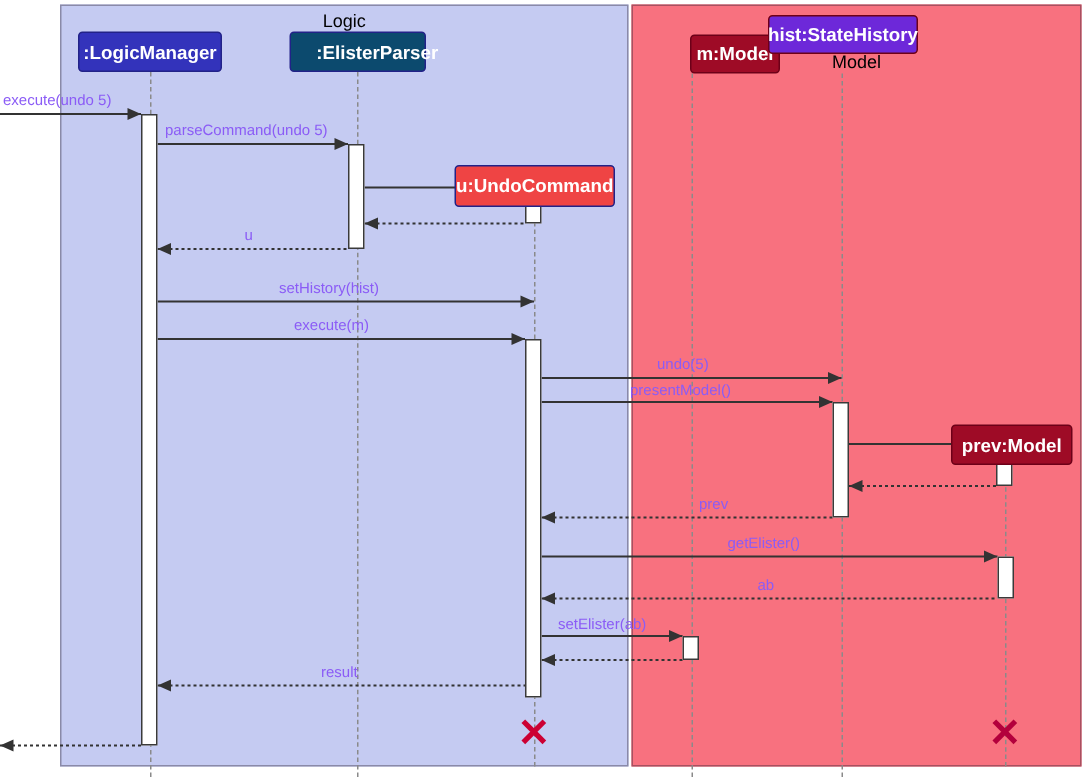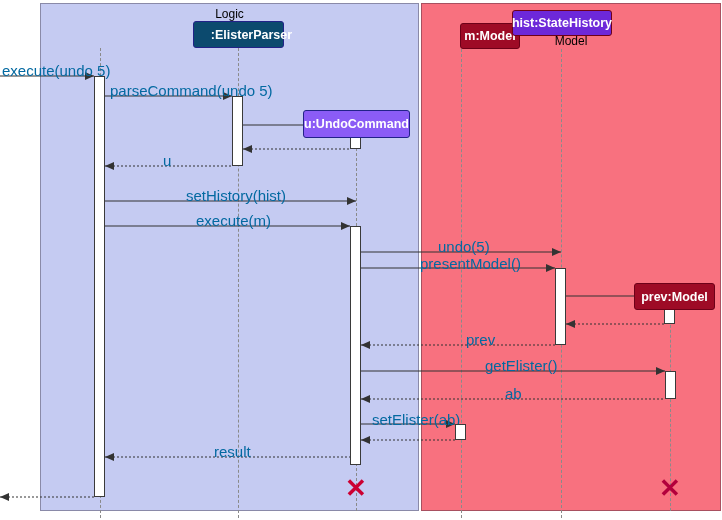--- a/index.html
+++ b/index.html
@@ -6,21 +6,21 @@
   body{width:722px;height:520px;position:relative;overflow:hidden;
        font-family:"Liberation Sans",sans-serif;}
   #canvas{position:absolute;left:0;top:0;width:722px;height:520px;}
   .panel{position:absolute;box-sizing:border-box;}
   .panel-title{position:absolute;text-align:center;font-size:12px;color:#000;}
   .lifeline{position:absolute;width:0;border-left:1px dashed #8a8a8a;}
   .obj-box{position:absolute;box-sizing:border-box;display:flex;align-items:center;
            justify-content:center;color:#ffffff;font-size:12.5px;font-weight:bold;
            border-radius:3px;white-space:nowrap;}
   .act{position:absolute;box-sizing:border-box;background:#ffffff;border:1px solid #3a3a3a;}
-  .msg-label{position:absolute;font-size:15px;color:#0369a1;white-space:nowrap;}
+  .msg-label{position:absolute;font-size:10px;color:#8b5cf6;white-space:nowrap;}
   .xmark{position:absolute;font-size:26px;font-weight:bold;line-height:1;
          font-family:"Liberation Sans",sans-serif;}
 </style>
 </head>
 <body>
 
 <div id="canvas">
     <div class="panel" style="left: 40px; top: 3px; width: 379px; height: 508px; background: rgb(197, 203, 242); border: 1px solid rgb(138, 138, 168);"></div>
     <div class="panel-title" style="left: 40px; top: 7px; width: 379px;">Logic</div>
     <div class="panel" style="left: 421px; top: 3px; width: 300px; height: 508px; background: rgb(248, 113, 127); border: 1px solid rgb(168, 80, 96);"></div>
@@ -118,20 +118,21 @@
     <div class="msg-label" style="left: 372px; top: 411px;">setElister(ab)</div>
     <div class="msg-label" style="left: 214px; top: 443px;">result</div>
     <div class="act" style="left: 94px; top: 76px; width: 11px; height: 421px;"></div>
     <div class="act" style="left: 232px; top: 96px; width: 11px; height: 70px;"></div>
     <div class="act" style="left: 350px; top: 125px; width: 11px; height: 24px;"></div>
     <div class="act" style="left: 350px; top: 226px; width: 11px; height: 239px;"></div>
     <div class="act" style="left: 555px; top: 268px; width: 11px; height: 77px;"></div>
     <div class="act" style="left: 664px; top: 296px; width: 11px; height: 28px;"></div>
     <div class="act" style="left: 665px; top: 371px; width: 11px; height: 28px;"></div>
     <div class="act" style="left: 455px; top: 424px; width: 11px; height: 16px;"></div>
+    <div class="obj-box" style="left: 52px; top: 21px; width: 96px; height: 27px; background: rgb(51, 51, 187); border: 1px solid rgb(34, 34, 136);">:LogicManager</div>
     <div class="obj-box" style="left: 193px; top: 21px; width: 91px; height: 27px; background: #0c4a6e; border: 1px solid rgb(34, 34, 136); padding-left: 26px;">:ElisterParser</div>
-    <div class="obj-box" style="left: 303px; top: 110px; width: 107px; height: 28px; background: #8b5cf6; border: 1px solid rgb(34, 34, 136);">u:UndoCommand</div>
+    <div class="obj-box" style="left: 303px; top: 110px; width: 107px; height: 28px; background: #ef4444; border: 1px solid rgb(34, 34, 136);">u:UndoCommand</div>
     <div class="obj-box" style="left: 432px; top: 23px; width: 60px; height: 26px; background: rgb(158, 11, 38); border: 1px solid rgb(109, 0, 24); margin-left: 28px;">m:Model</div>
     <div class="obj-box" style="left: 512px; top: 10px; width: 100px; height: 26px; background: #6d28d9; border: 1px solid rgb(109, 0, 24);">hist:StateHistory</div>
     <div class="obj-box" style="left: 634px; top: 283px; width: 81px; height: 27px; background: rgb(158, 11, 38); border: 1px solid rgb(109, 0, 24);">prev:Model</div>
     <div class="xmark" style="left: 345px; top: 475px; color: rgb(204, 0, 51);">✕</div>
     <div class="xmark" style="left: 659px; top: 475px; color: rgb(179, 0, 60);">✕</div>
   </div>
 
 </body></html>

